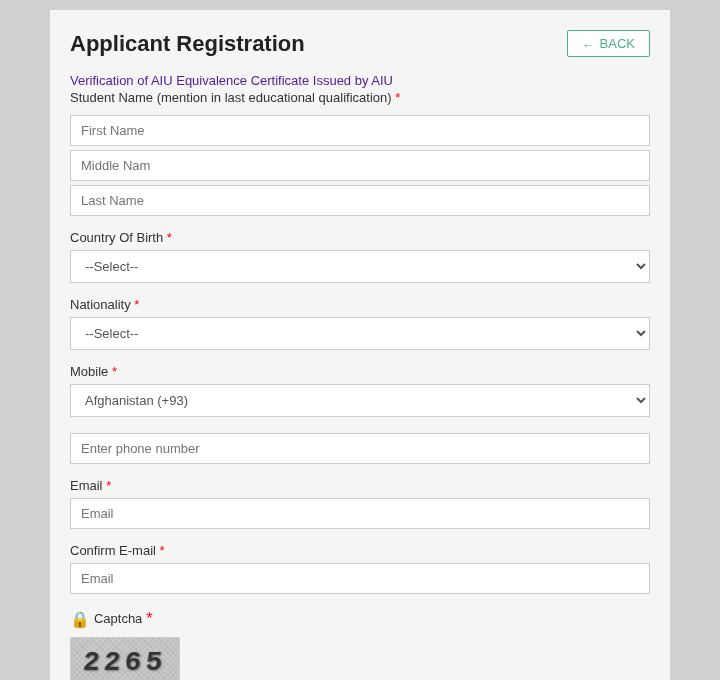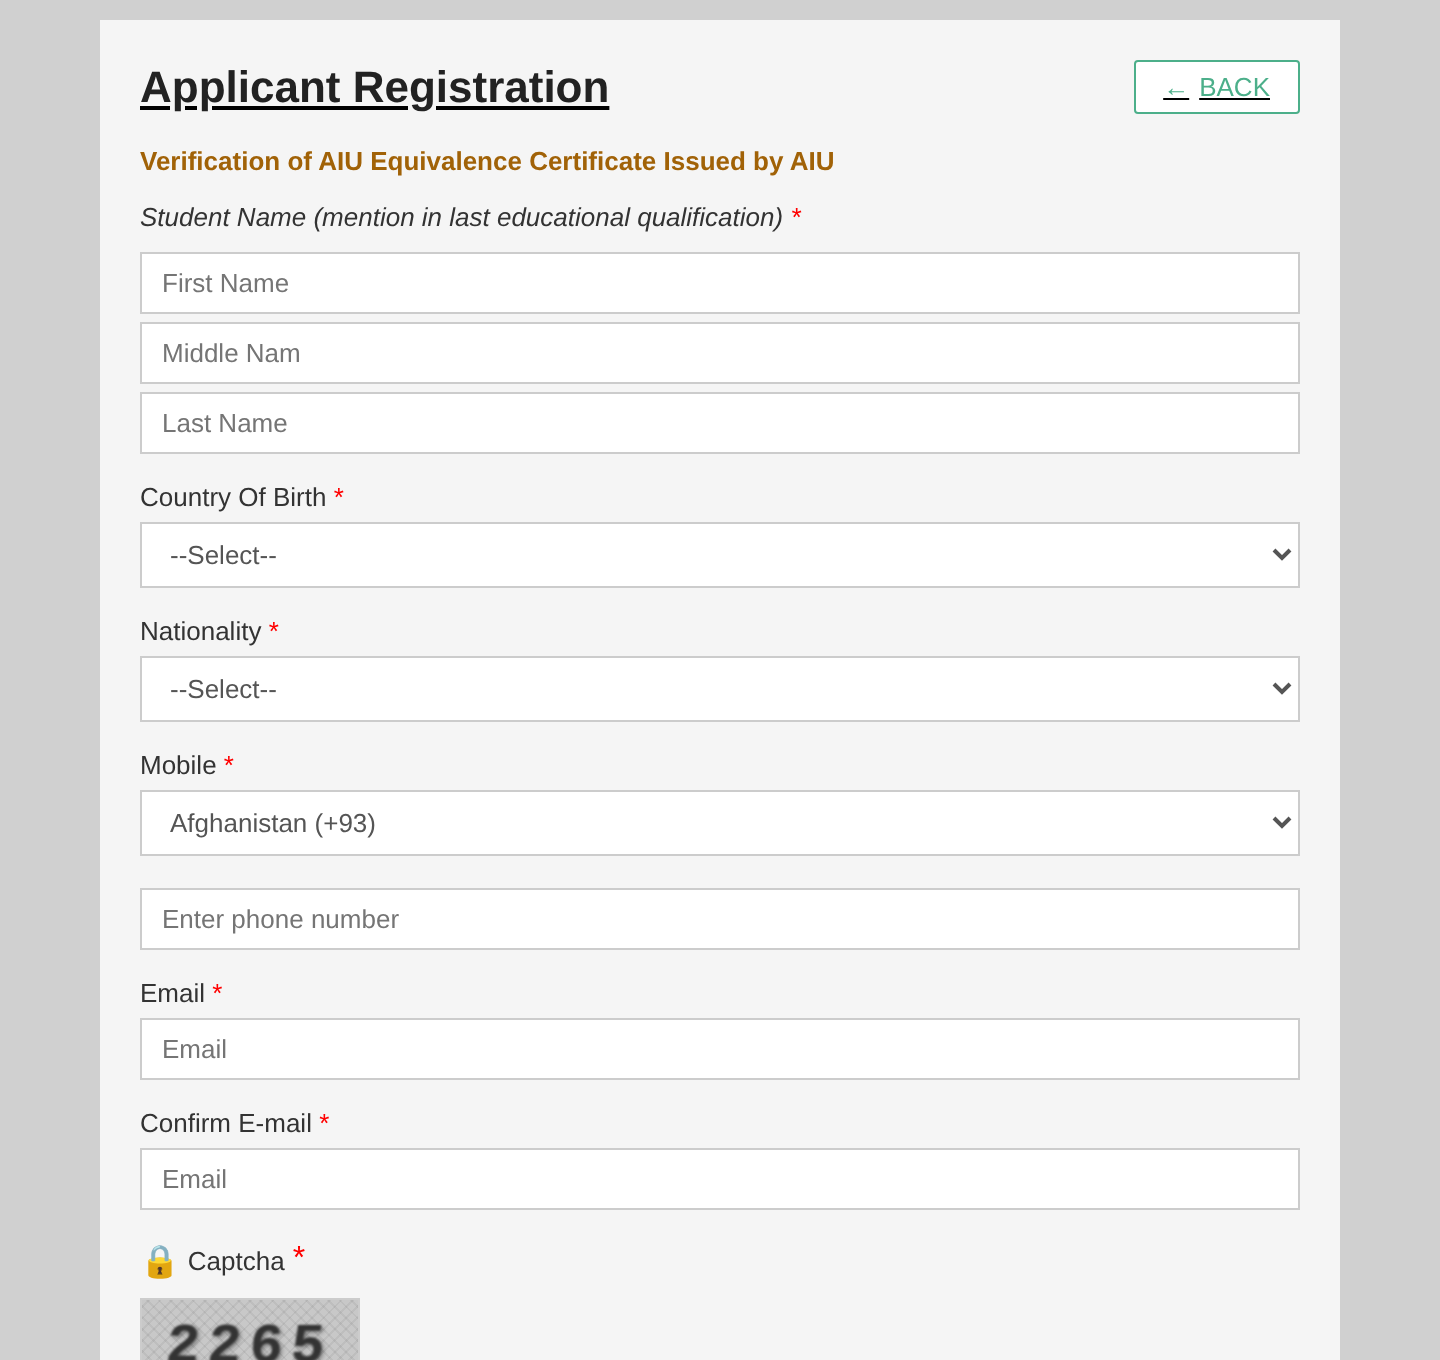--- a/index.html
+++ b/index.html
@@ -16,21 +16,20 @@
       width: 620px;
       min-height: 680px;
       padding: 20px 20px 30px 20px;
       position: relative;
     }
     .header-row {
       display: flex;
       justify-content: space-between;
       align-items: flex-end;
       margin-bottom: 16px;
-      text-decoration: underline;
     }
     .page-title {
       font-size: 22px;
       font-weight: bold;
       color: #222;
     }
     .back-button {
       background: #fff;
       border: 1px solid #4caf8a;
       color: #4caf8a;
@@ -53,32 +52,30 @@
       align-items: center;
       gap: 8px;
       flex-wrap: wrap;
     }
     .note-link {
       color: #1565c0;
       text-decoration: none;
       font-size: 13px;
     }
     .section-link {
-      color: #a16207;
+      color: #4c1d95;
       font-size: 13px;
       text-decoration: none;
       display: block;
-      margin-bottom: 13px;
-      font-weight: bold;
+      margin-bottom: 2px;
     }
     .section-subtitle {
       font-size: 13px;
       color: #333;
       margin-bottom: 10px;
-      font-style: italic;
     }
     .required { color: red; }
     .form-group {
       margin-bottom: 14px;
     }
     .form-label {
       font-size: 13px;
       color: #333;
       margin-bottom: 5px;
       display: block;

